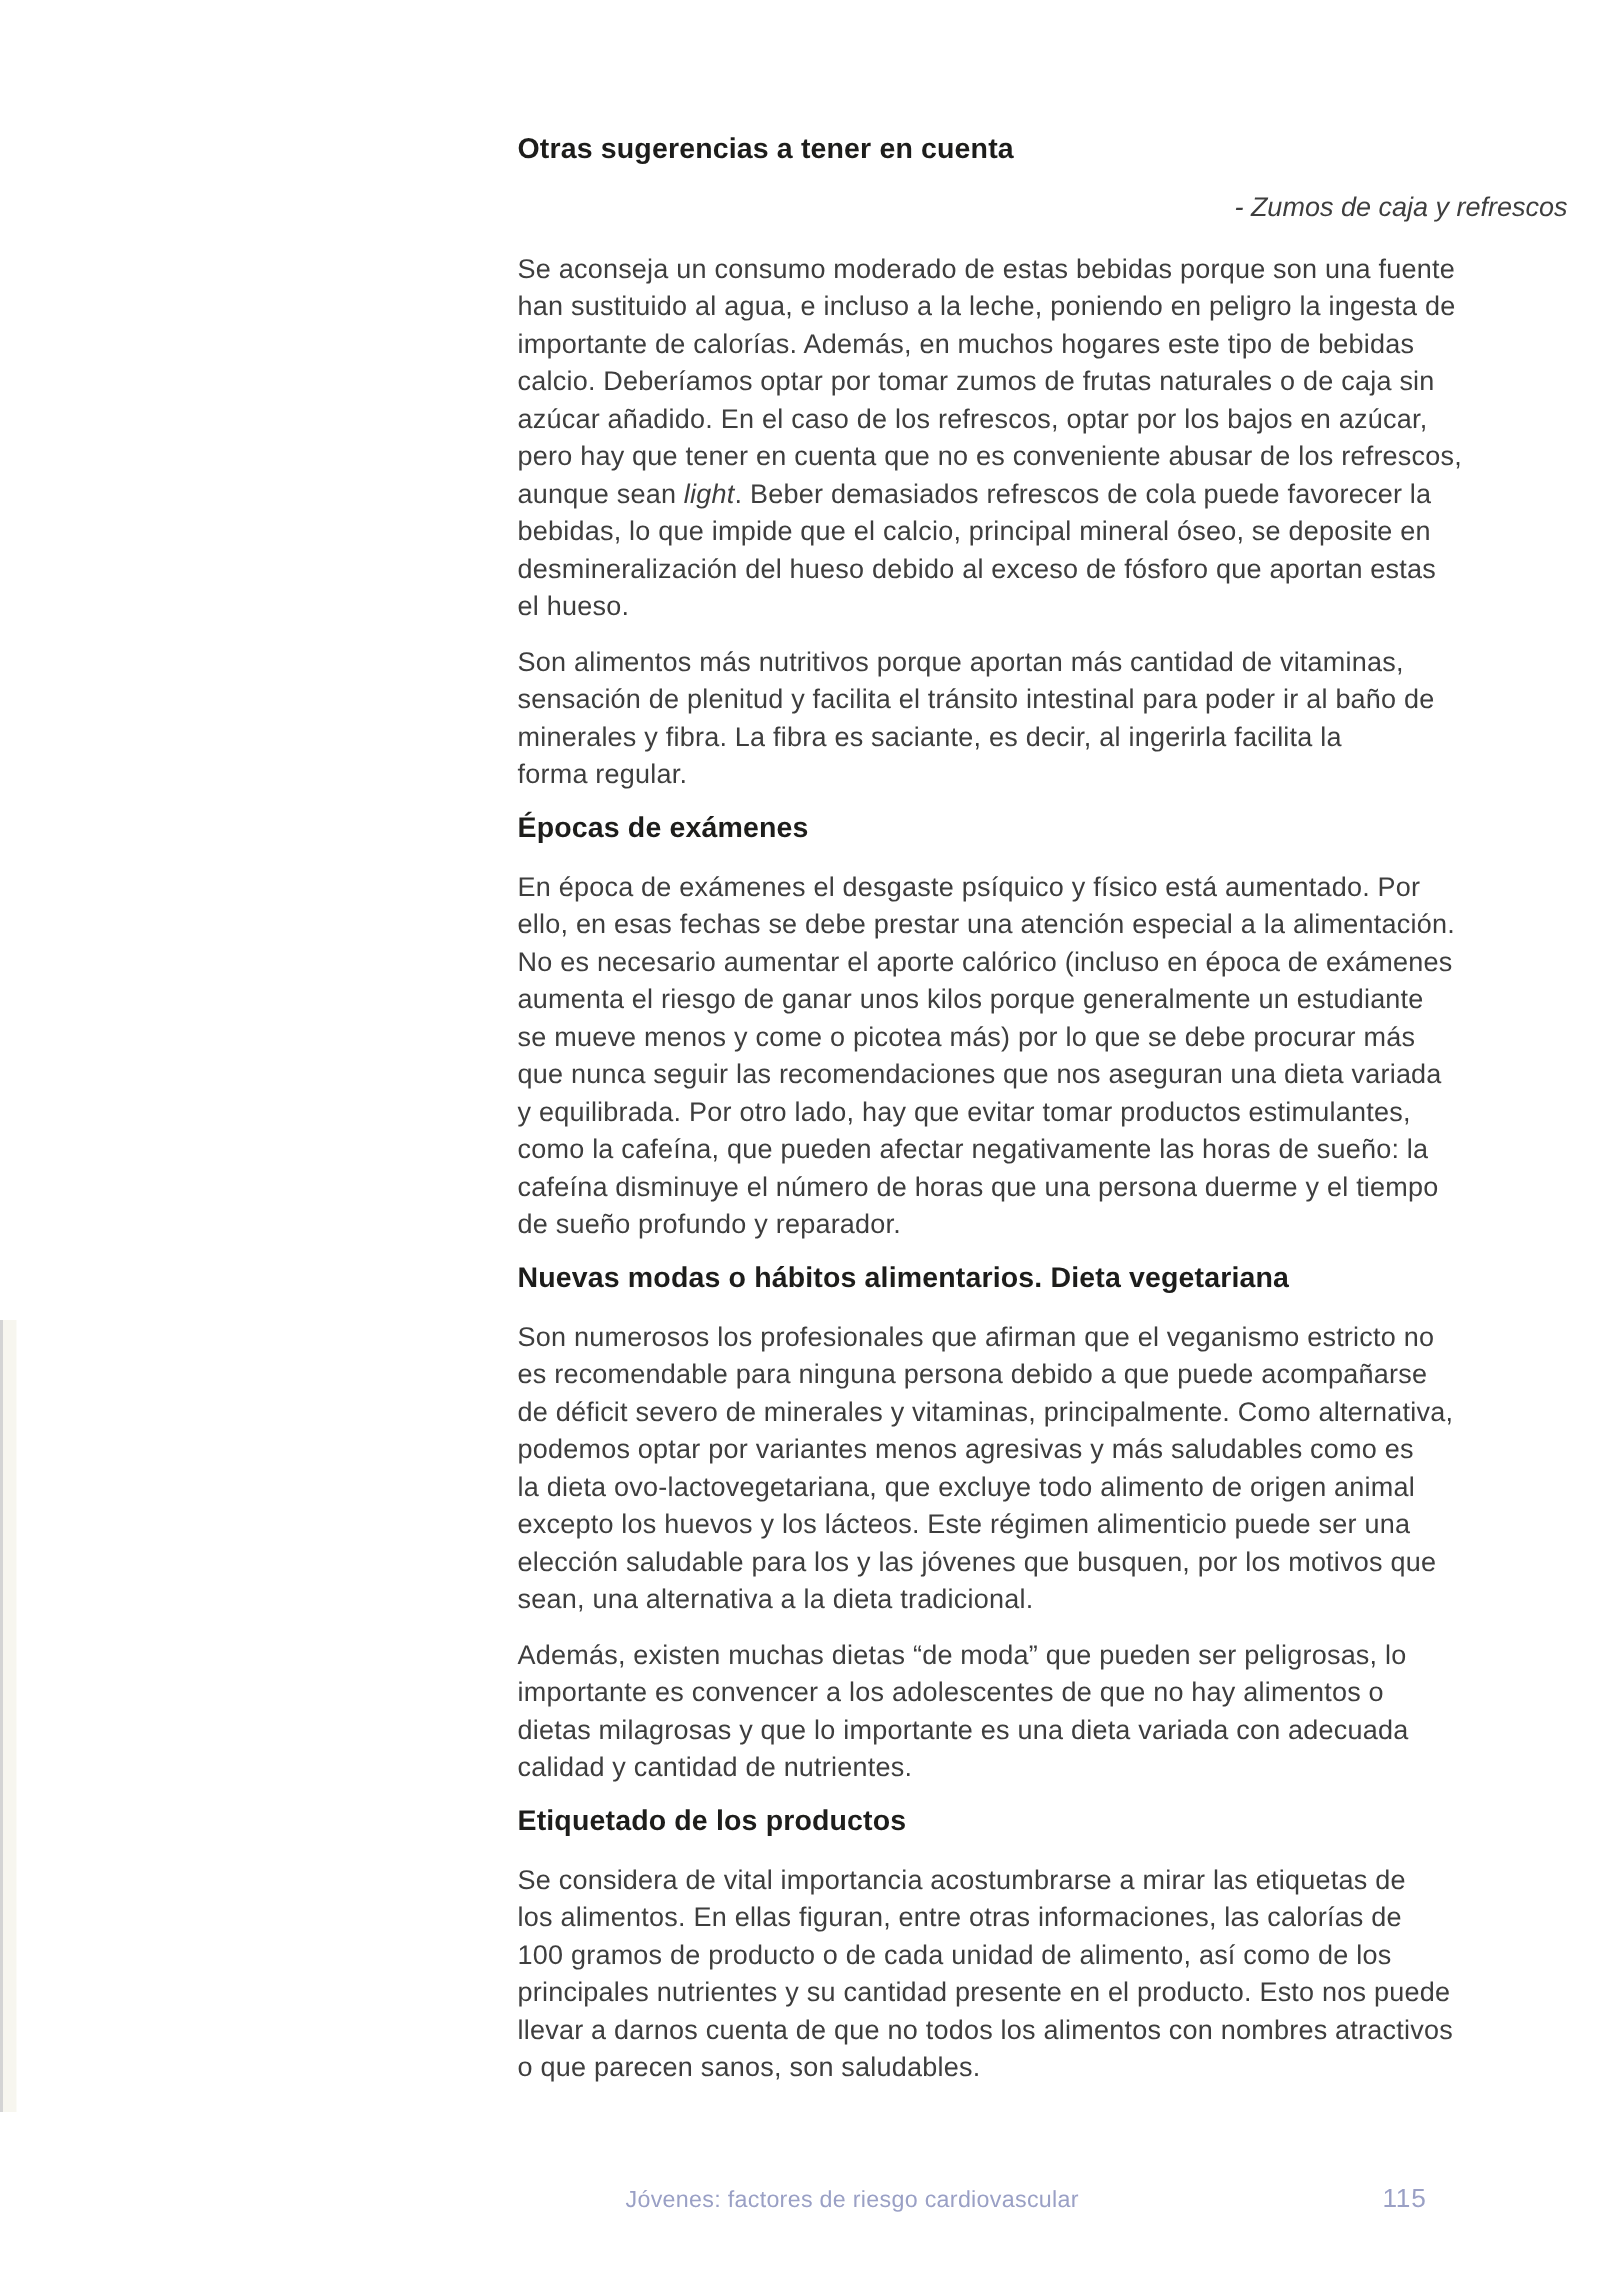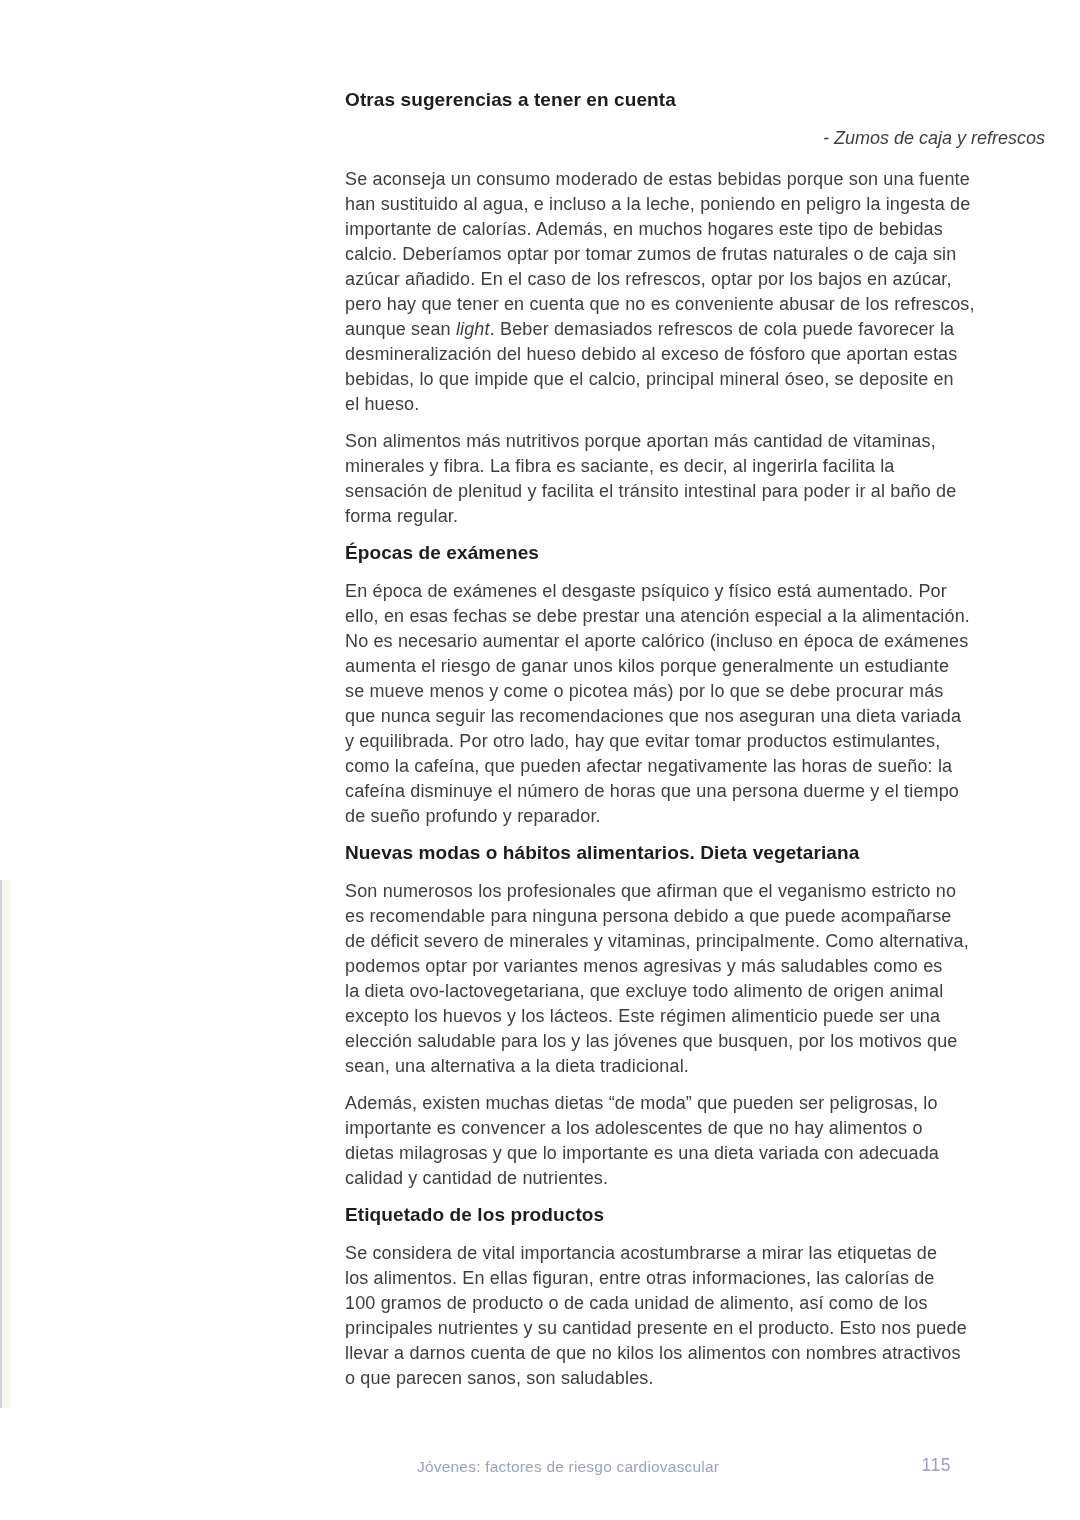--- a/index.html
+++ b/index.html
@@ -62,31 +62,31 @@
     <div class="section-heading first">Otras sugerencias a tener en cuenta</div>
     <div class="subtitle">- Zumos de caja y refrescos</div>
     <div class="para">
         <div class="line">Se aconseja un consumo moderado de estas bebidas porque son una fuente</div>
         <div class="line">han sustituido al agua, e incluso a la leche, poniendo en peligro la ingesta de</div>
         <div class="line">importante de calorías. Además, en muchos hogares este tipo de bebidas</div>
         <div class="line">calcio. Deberíamos optar por tomar zumos de frutas naturales o de caja sin</div>
         <div class="line">azúcar añadido. En el caso de los refrescos, optar por los bajos en azúcar,</div>
         <div class="line">pero hay que tener en cuenta que no es conveniente abusar de los refrescos,</div>
         <div class="line">aunque sean <em>light</em>. Beber demasiados refrescos de cola puede favorecer la</div>
+        <div class="line">bebidas, lo que impide que el calcio, principal mineral óseo, se deposite en</div>
         <div class="line">desmineralización del hueso debido al exceso de fósforo que aportan estas</div>
-        <div class="line">bebidas, lo que impide que el calcio, principal mineral óseo, se deposite en</div>
         <div class="line">el hueso.</div>
       </div>
   </div>
 
   <div class="section">
     <div class="para">
         <div class="line">Son alimentos más nutritivos porque aportan más cantidad de vitaminas,</div>
+        <div class="line">sensación de plenitud y facilita el tránsito intestinal para poder ir al baño de</div>
         <div class="line">minerales y fibra. La fibra es saciante, es decir, al ingerirla facilita la</div>
-        <div class="line">sensación de plenitud y facilita el tránsito intestinal para poder ir al baño de</div>
         <div class="line">forma regular.</div>
       </div>
   </div>
 
   <div class="section">
     <div class="section-heading">Épocas de exámenes</div>
     <div class="para">
         <div class="line">En época de exámenes el desgaste psíquico y físico está aumentado. Por</div>
         <div class="line">ello, en esas fechas se debe prestar una atención especial a la alimentación.</div>
         <div class="line">No es necesario aumentar el aporte calórico (incluso en época de exámenes</div>
@@ -120,21 +120,21 @@
       </div>
   </div>
 
   <div class="section">
     <div class="section-heading">Etiquetado de los productos</div>
     <div class="para">
         <div class="line">Se considera de vital importancia acostumbrarse a mirar las etiquetas de</div>
         <div class="line">los alimentos. En ellas figuran, entre otras informaciones, las calorías de</div>
         <div class="line">100 gramos de producto o de cada unidad de alimento, así como de los</div>
         <div class="line">principales nutrientes y su cantidad presente en el producto. Esto nos puede</div>
-        <div class="line">llevar a darnos cuenta de que no kilos los alimentos con nombres atractivos</div>
+        <div class="line">llevar a darnos cuenta de que no todos los alimentos con nombres atractivos</div>
         <div class="line">o que parecen sanos, son saludables.</div>
       </div>
   </div>
 
 </div>
 
 <div class="footer">
   <div class="footer-title" style="color: rgb(154, 160, 197);">Jóvenes: factores de riesgo cardiovascular</div>
   <div class="page-number" style="color: rgb(154, 160, 197);">115</div>
 </div>

